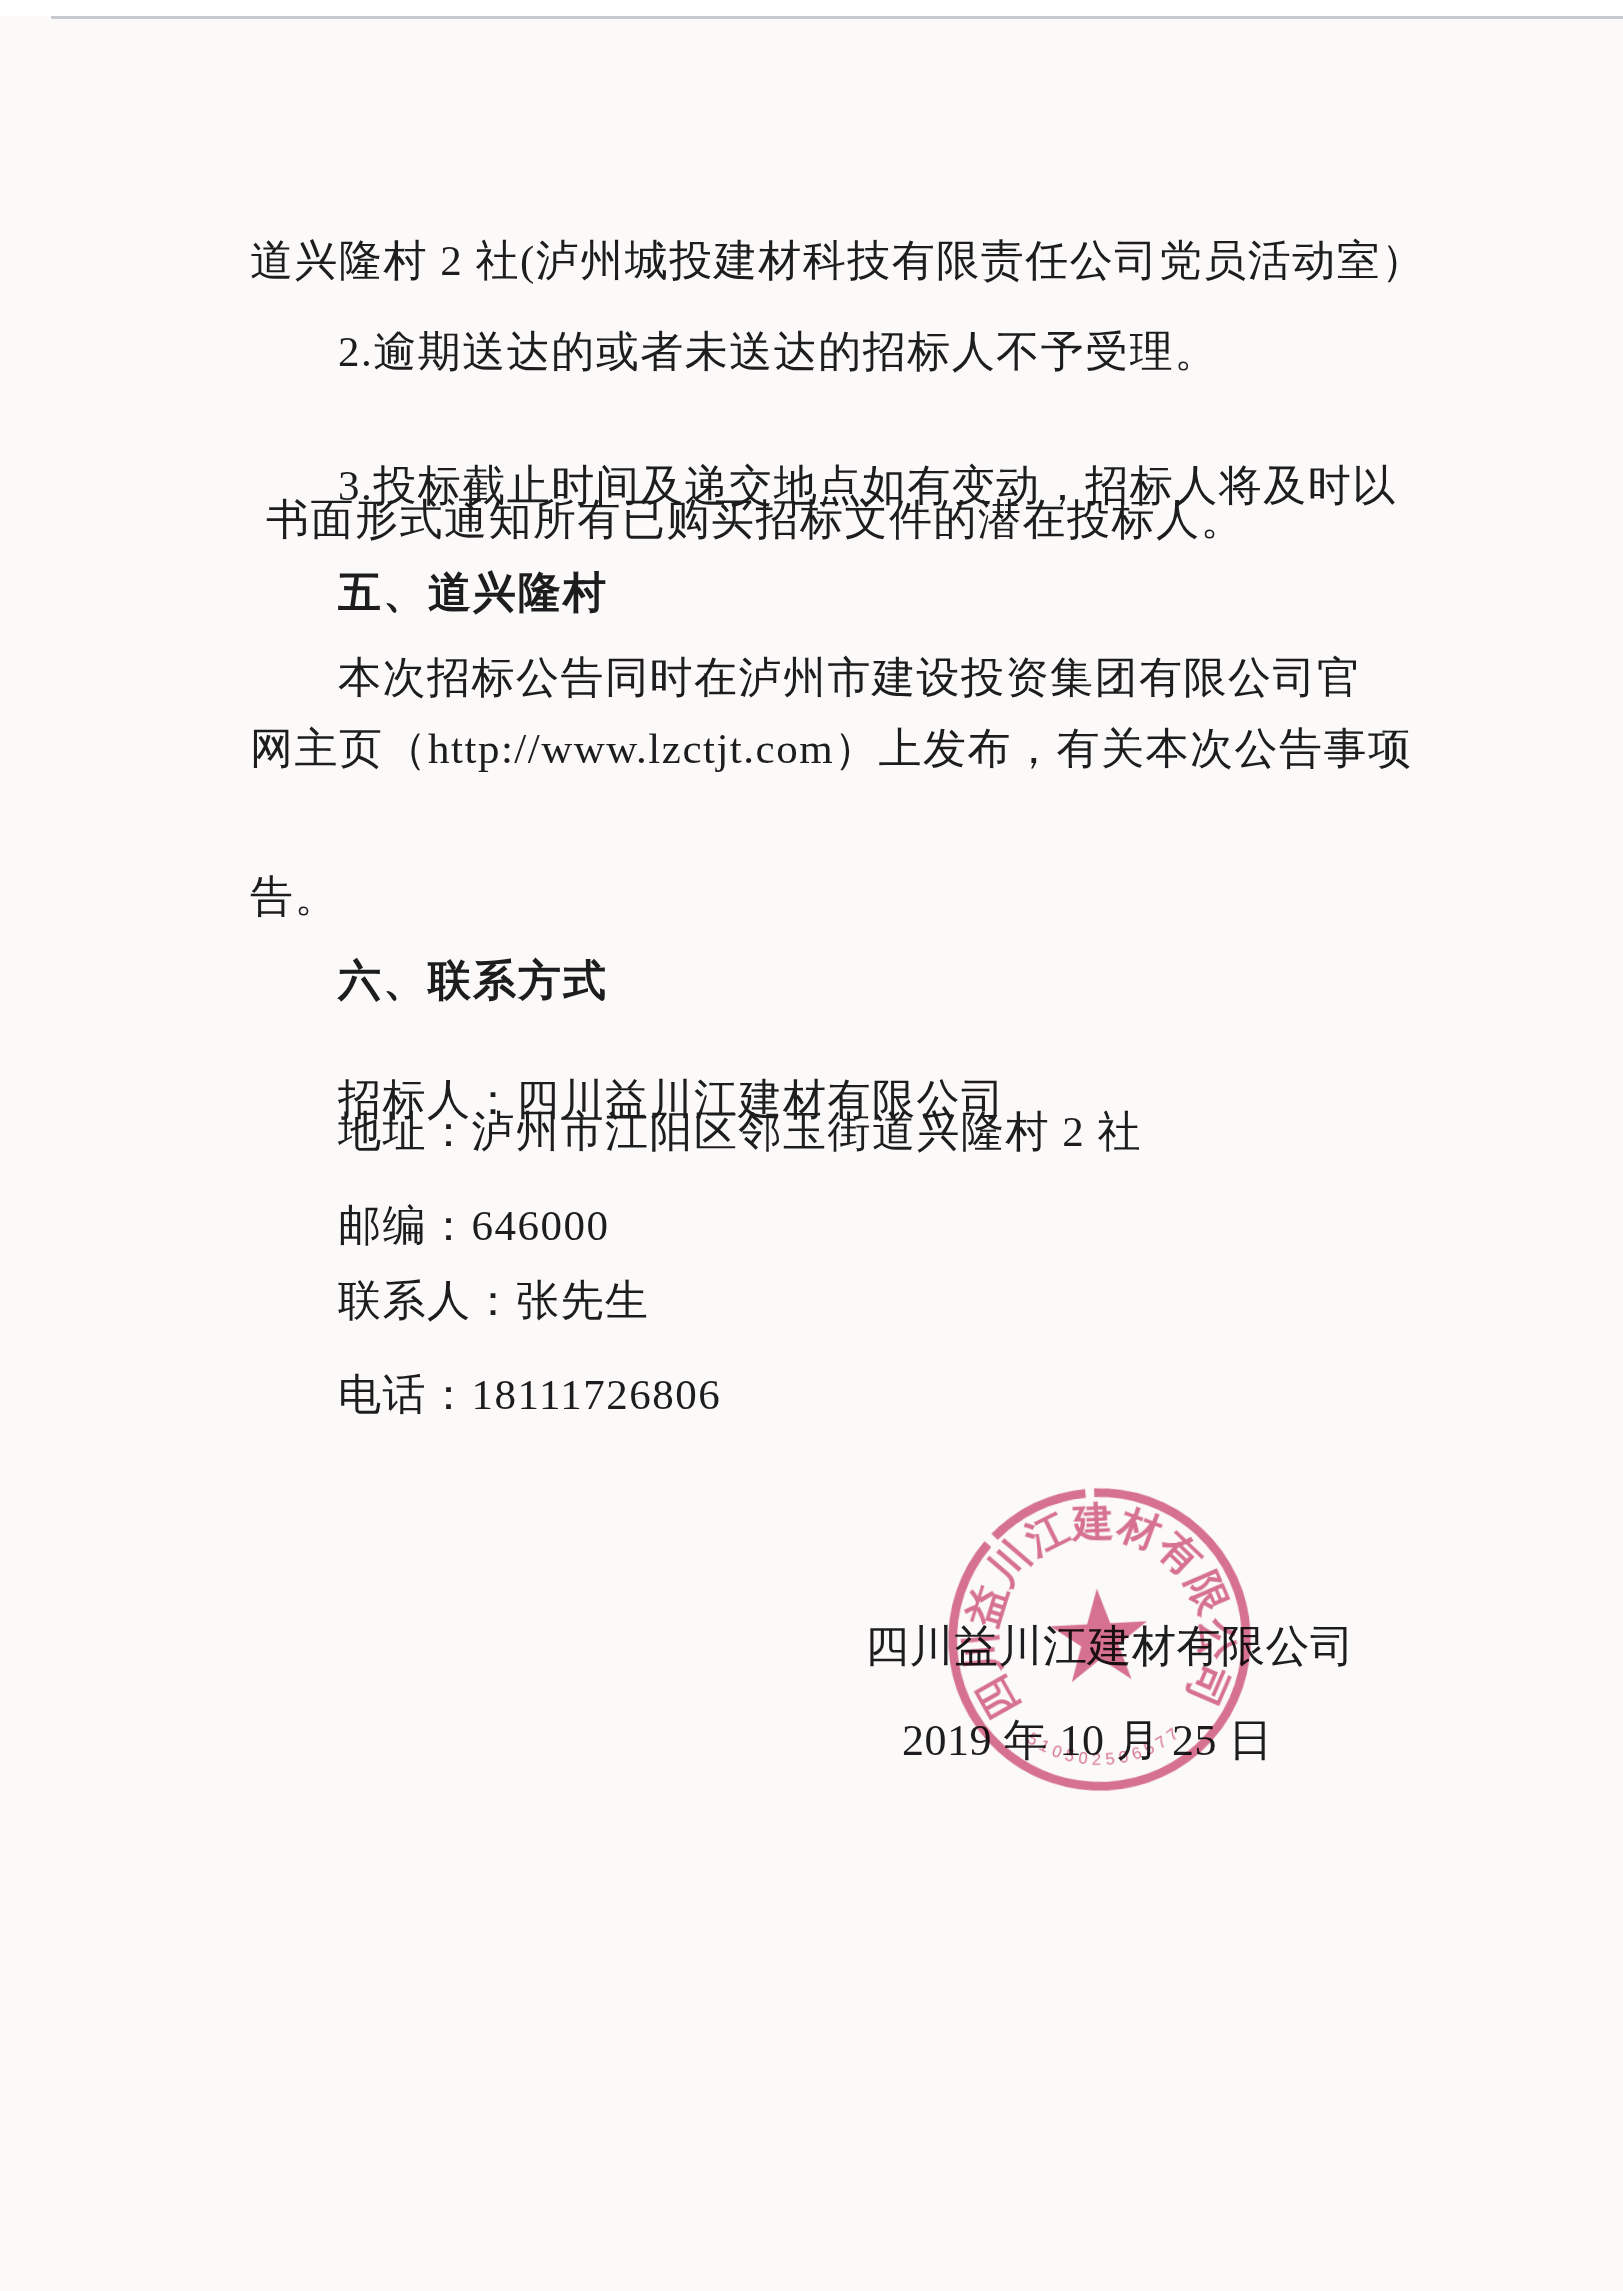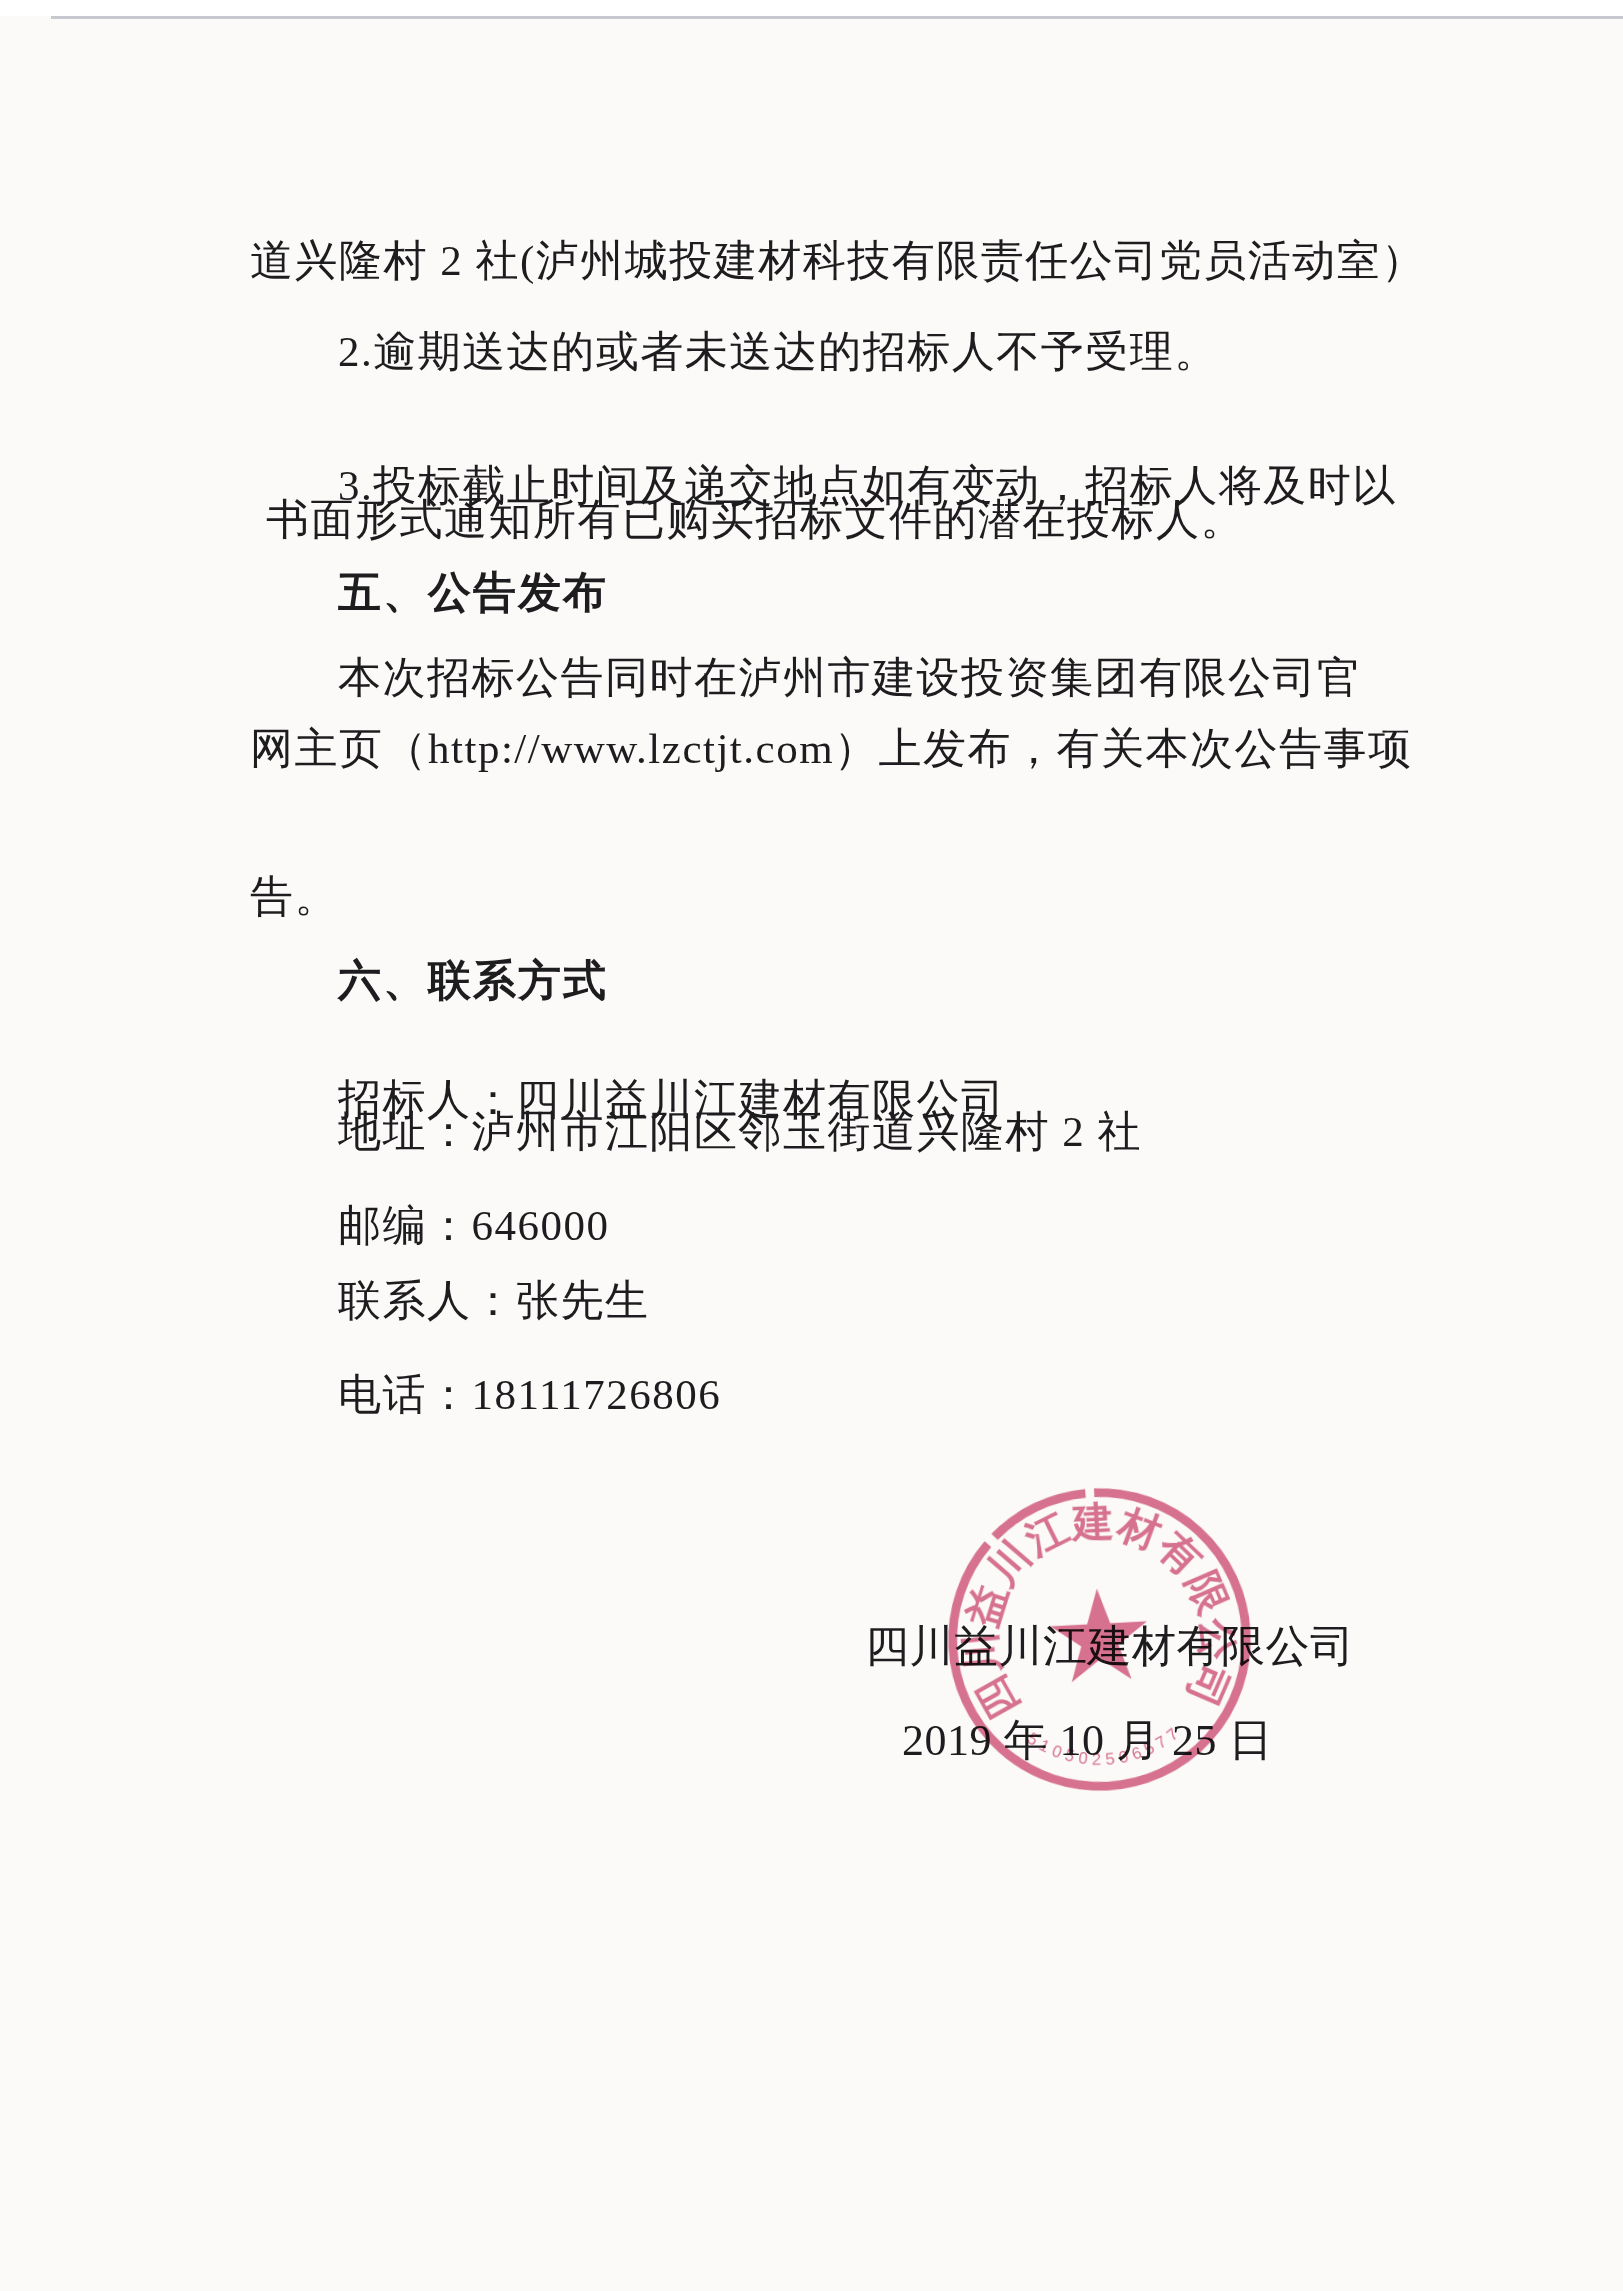--- a/index.html
+++ b/index.html
@@ -42,21 +42,21 @@
 
 <div class="page">
 
   <div class="scan-top-strip"></div>
   <div class="scan-edge-line"></div>
 
   <div class="line" style="left:250px;top:239px;">道兴隆村 2 社(泸州城投建材科技有限责任公司党员活动室）</div>
   <div class="line" style="left:338px;top:330px;">2.逾期送达的或者未送达的招标人不予受理。</div>
   <div class="line" style="left:338px;top:436px;margin-top:28px;">3.投标截止时间及递交地点如有变动，招标人将及时以</div>
   <div class="line" style="left:250px;top:498px;margin-left:16px;">书面形式通知所有已购买招标文件的潜在投标人。</div>
-  <div class="line heading" style="left:338px;top:571px;">五、公告发布</div>
+  <div class="line heading" style="left:338px;top:571px;">五、道兴隆村</div>
   <div class="line" style="left:250px;top:727px;">网主页（http://www.lzctjt.com）上发布，有关本次公告事项</div>
   <div class="line" style="left:338px;top:656px;">本次招标公告同时在泸州市建设投资集团有限公司官</div>
   <div class="line" style="left:250px;top:875px;">告。</div>
   <div class="line heading" style="left:338px;top:959px;">六、联系方式</div>
   <div class="line" style="left:338px;top:1078px;">招标人：四川益川江建材有限公司</div>
   <div class="line" style="left:338px;top:1110px;">地址：泸州市江阳区邻玉街道兴隆村 2 社</div>
   <div class="line" style="left:338px;top:1204px;">邮编：646000</div>
   <div class="line" style="left:338px;top:1279px;">联系人：张先生</div>
   <div class="line" style="left:338px;top:1373px;">电话：18111726806</div>
 

